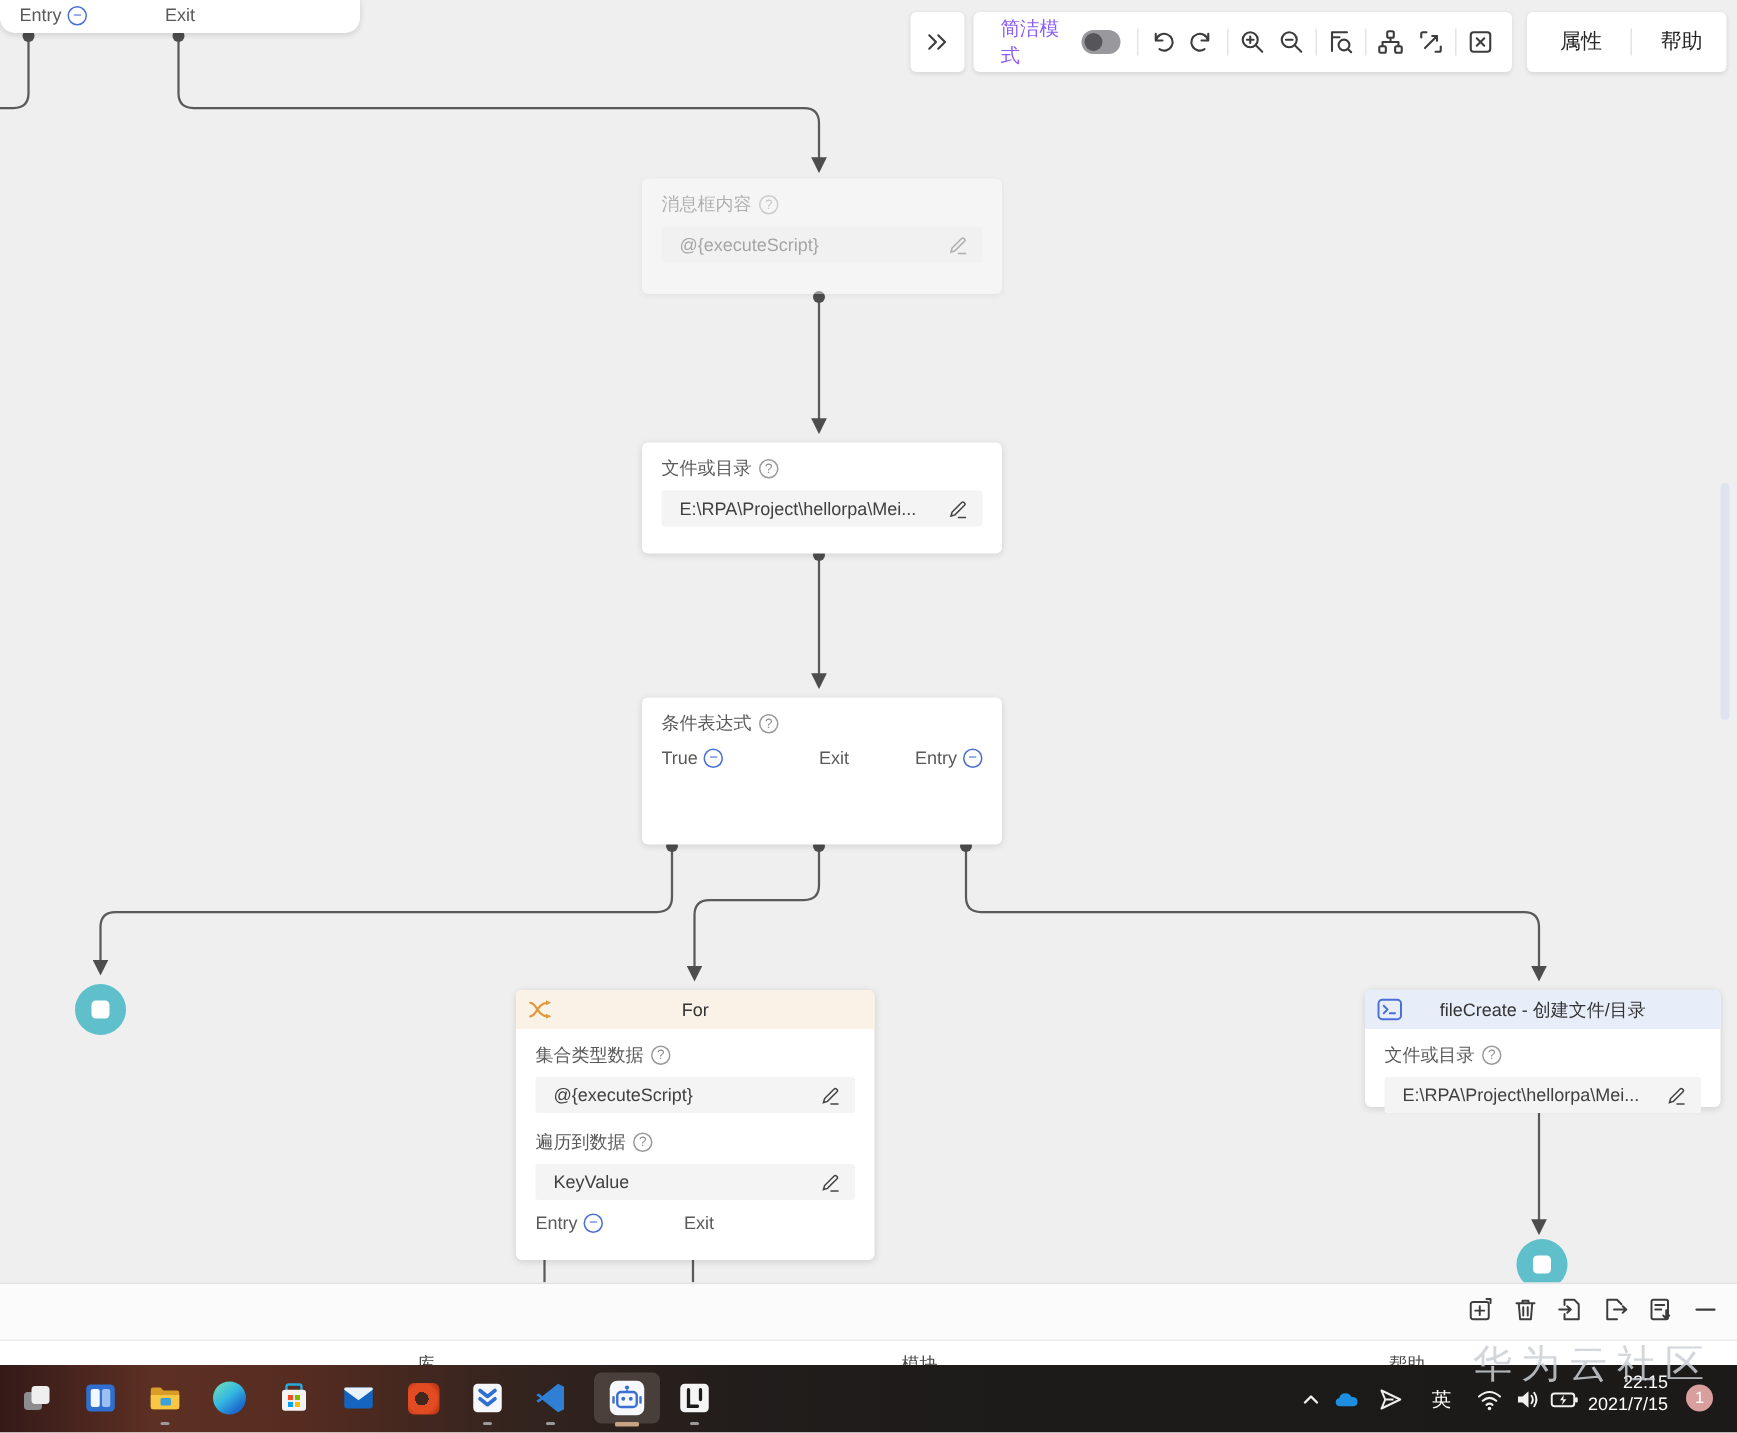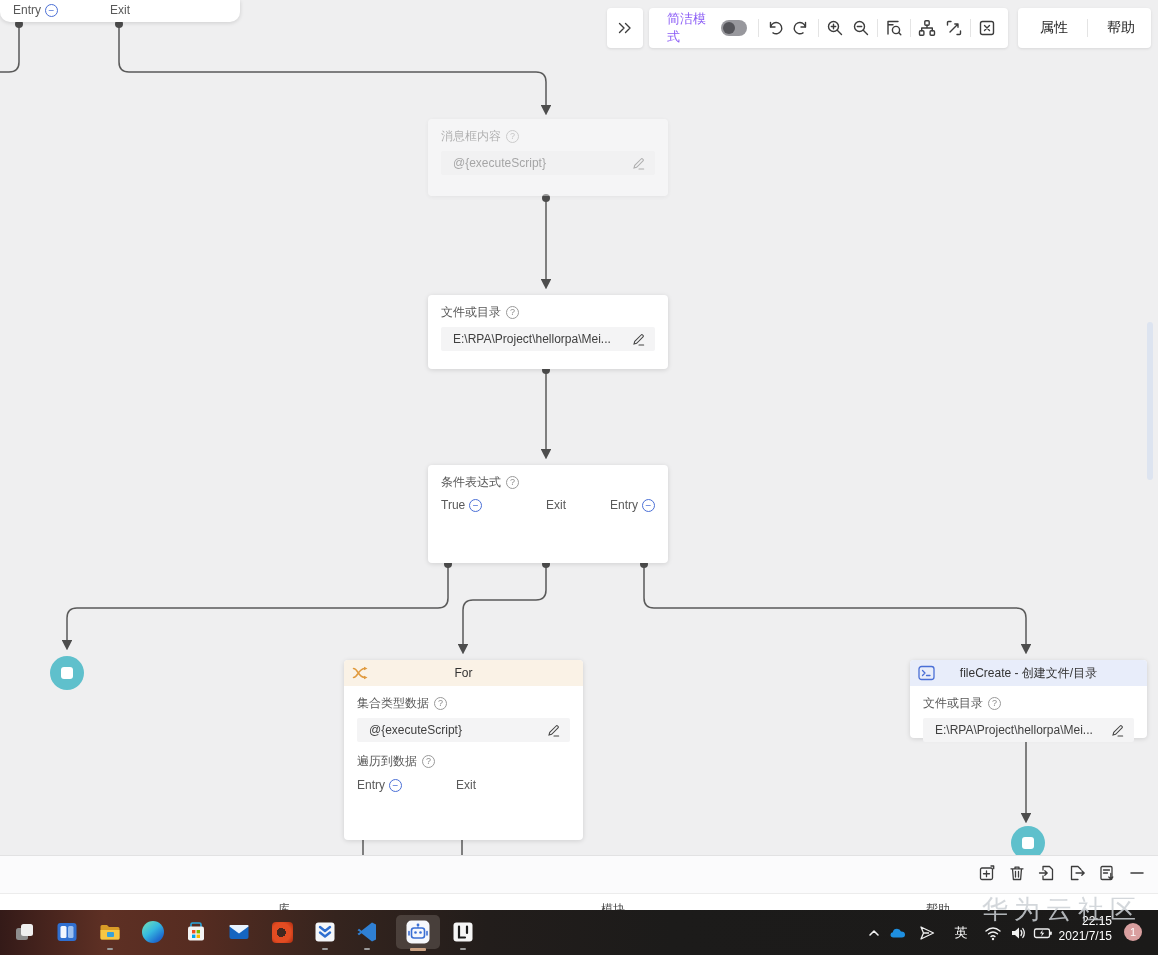--- a/index.html
+++ b/index.html
@@ -206,20 +206,27 @@
           <span class="input-text">@{executeScript}</span>
           <svg class="pencil" viewBox="0 0 16 16">
             <path d="M3.2 12.8 L4 10 L10.8 3.2 Q11.6 2.4 12.4 3.2 L12.8 3.6 Q13.6 4.4 12.8 5.2 L6 12 Z" fill="none" stroke="#444" stroke-width="1.1"></path>
             <path d="M8.5 13.8 H13.5" stroke="#444" stroke-width="1.1" stroke-linecap="round"></path>
           </svg>
         </div>
         <div class="field-label" style="margin-top:11px;">
           <span>遍历到数据</span>
           <span class="qmark">?</span>
         </div>
+        <div class="input-row">
+          <span class="input-text">KeyValue</span>
+          <svg class="pencil" viewBox="0 0 16 16">
+            <path d="M3.2 12.8 L4 10 L10.8 3.2 Q11.6 2.4 12.4 3.2 L12.8 3.6 Q13.6 4.4 12.8 5.2 L6 12 Z" fill="none" stroke="#444" stroke-width="1.1"></path>
+            <path d="M8.5 13.8 H13.5" stroke="#444" stroke-width="1.1" stroke-linecap="round"></path>
+          </svg>
+        </div>
         <div class="ports" style="margin-top:8px;">
           <span class="port" style="left:0;">
             <span>Entry</span>
             <span class="minus">−</span>
           </span>
           <span class="port" style="left:99px;">
             <span>Exit</span>
           </span>
         </div>
       </div>

